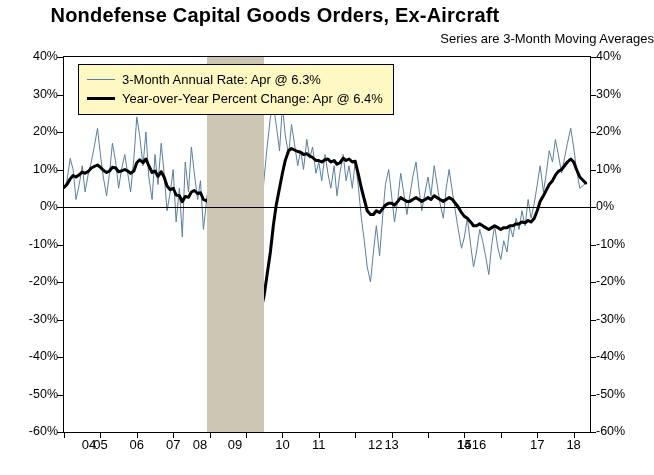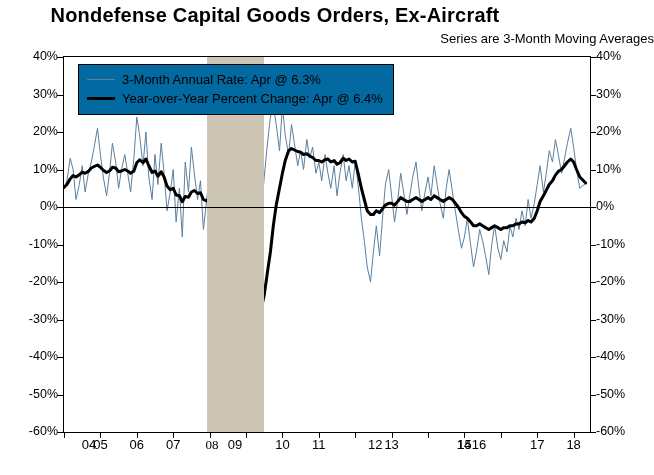--- a/index.html
+++ b/index.html
@@ -97,21 +97,21 @@
     top: 433px;
     width: 1px;
     height: 5px;
     background: #000000;
   }
   #legend {
     position: absolute;
     left: 78px;
     top: 64px;
     border: 1px solid #000000;
-    background: #0369a1;
+    background: #fef9c3;
     padding: 5px 10px 6px 8px;
     box-sizing: border-box;
   }
   .legend-row {
     display: flex;
     align-items: center;
     height: 19px;
   }
   .legend-swatch {
     width: 28px;
@@ -206,21 +206,21 @@
       <div class="tickmark-left" style="top: 432px;"></div>
       <div class="tickmark-right" style="top: 432px;"></div>
       <div class="xtick-label" style="left: 49px; margin-left: 25px;">04</div>
       <div class="tickmark-bottom" style="left: 64px;"></div>
       <div class="xtick-label" style="left: 85.4014px;">05</div>
       <div class="tickmark-bottom" style="left: 100.401px;"></div>
       <div class="xtick-label" style="left: 121.803px;">06</div>
       <div class="tickmark-bottom" style="left: 136.803px;"></div>
       <div class="xtick-label" style="left: 158.204px;">07</div>
       <div class="tickmark-bottom" style="left: 173.204px;"></div>
-      <div class="xtick-label" style="left: 197px; font-family: Liberation Serif, serif;">08</div>
+      <div class="xtick-label" style="left: 185px;">08</div>
       <div class="tickmark-bottom" style="left: 209.606px;"></div>
       <div class="xtick-label" style="left: 220px;">09</div>
       <div class="tickmark-bottom" style="left: 246.007px;"></div>
       <div class="xtick-label" style="left: 267.408px;">10</div>
       <div class="tickmark-bottom" style="left: 282.408px;"></div>
       <div class="xtick-label" style="left: 303.81px;">11</div>
       <div class="tickmark-bottom" style="left: 318.81px;"></div>
       <div class="xtick-label" style="left: 340.211px; margin-left: 20px;">12</div>
       <div class="tickmark-bottom" style="left: 355.211px;"></div>
       <div class="xtick-label" style="left: 376.612px;">13</div>

